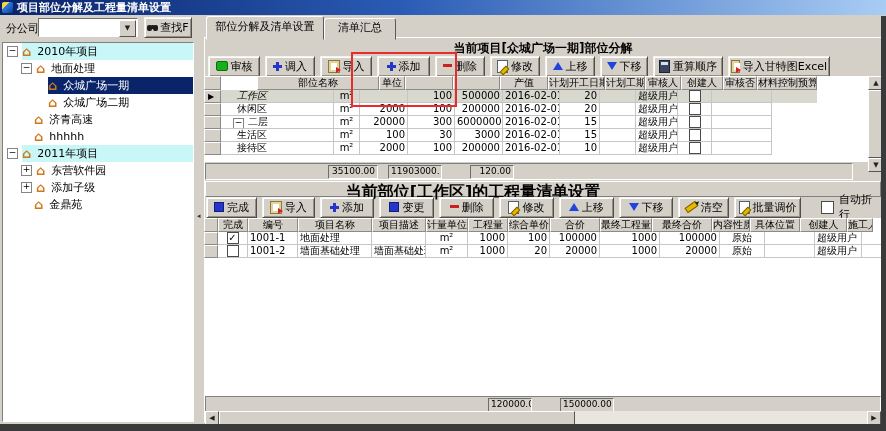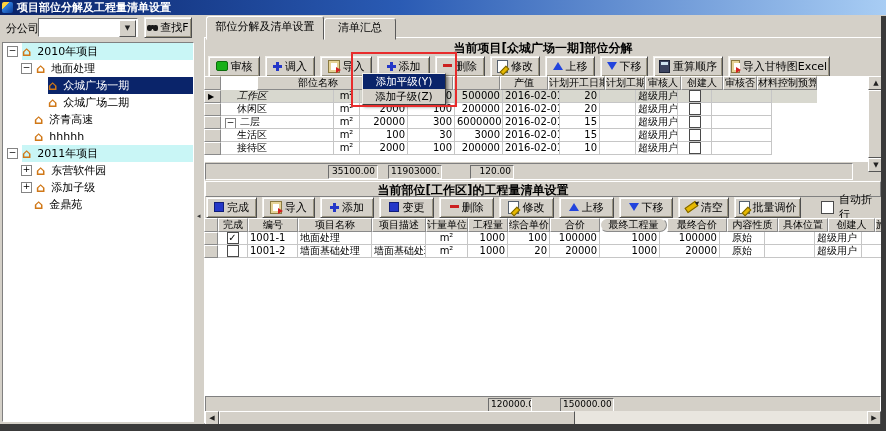--- a/index.html
+++ b/index.html
@@ -38,21 +38,21 @@
   #split-arrow{left:197px;top:212px;font-size:7px;color:#333;}
   
   .tab{position:absolute;top:16px;height:22px;background:#d4d0c8;border:1px solid;
        border-color:#fff #5a5a5a #d4d0c8 #fff;border-radius:3px 3px 0 0;line-height:20px;text-align:center;font-size:11px;}
   #tab1{left:206px;width:116px;z-index:3;}
   #tab2{left:324px;top:18px;height:20px;width:70px;z-index:2;line-height:18px;}
   #panel-box{left:204px;top:37px;width:678px;height:387px;background:#d4d0c8;border:1px solid;border-color:#fff #6e6e6e #6e6e6e #fff;}
   
   #upper-title{left:204px;top:40px;width:678px;height:15px;text-align:center;font-weight:bold;font-size:12px;}
   #lower-title-bar{left:205px;top:181px;width:676px;height:16px;background:#d4d0c8;border:1px solid;border-color:#fff #808080 #808080 #fff;}
-  #lower-title{left:205px;top:182px;width:536px;text-align:center;font-weight:bold;font-size:12px;}
+  #lower-title{left:205px;top:182px;width:536px;text-align:center;font-weight:bold;font-size:16px;}
   
   .toolbar{display:flex;align-items:center;}
   #upper-toolbar{left:208px;top:56px;width:672px;height:20px;}
   #lower-toolbar{left:206px;top:197px;width:676px;height:20px;}
   .tbtn{height:19px;font-size:11px;margin-right:5px;padding:0 2px;}
   .ic{display:inline-block;position:relative;margin-right:3px;}
   .ic-green{width:10px;height:8px;background:#18b018;border:1px solid #0b6d0b;border-radius:2px;}
   .ic-blue-sq{width:8px;height:8px;background:#2437c8;border:1px solid #101d7a;}
   .ic-plus{width:9px;height:9px;}
   .ic-plus::before{content:"";position:absolute;left:3px;top:0;width:3px;height:9px;background:#2437c8;}
@@ -305,21 +305,21 @@
         <div class="tcell right" style="width: 48px; height: 13px;">200000</div>
         <div class="tcell center" style="width: 57px; height: 13px;">2016-02-01</div>
         <div class="tcell right" style="width: 40px; height: 13px;">20</div>
         <div class="tcell" style="width: 36px; height: 13px;"></div>
         <div class="tcell" style="width: 42px; height: 13px;">超级用户</div>
         <div class="tcell center" style="width: 34px; height: 13px;"><div class="cb" style="display: inline-block; width: 10px; height: 10px;"></div></div>
         <div class="tcell" style="width: 60px; height: 13px;"></div>
       </div>
       <div class="trow" style="height: 13px;">
         <div class="selcell" style="width: 17px; height: 13px;"></div>
-        <div class="tcell treecell" style="padding-left: 4px; width: 113px; height: 13px;"><div class="nodebox" style="display: inline-block; margin-top: 1px;">−</div><span>二层</span></div>
+        <div class="tcell treecell" style="padding-left: 12px; width: 113px; height: 13px;"><div class="nodebox" style="display: inline-block; margin-top: 1px;">−</div><span>二层</span></div>
         <div class="tcell center" style="width: 26px; height: 13px;">m²</div>
         <div class="tcell right" style="width: 48px; height: 13px;">20000</div>
         <div class="tcell right" style="width: 47px; height: 13px;">300</div>
         <div class="tcell right" style="width: 48px; height: 13px;">6000000</div>
         <div class="tcell center" style="width: 57px; height: 13px;">2016-02-01</div>
         <div class="tcell right" style="width: 40px; height: 13px;">15</div>
         <div class="tcell" style="width: 36px; height: 13px;"></div>
         <div class="tcell" style="width: 42px; height: 13px;">超级用户</div>
         <div class="tcell center" style="width: 34px; height: 13px;"><div class="cb" style="display: inline-block; width: 10px; height: 10px;"></div></div>
         <div class="tcell" style="width: 60px; height: 13px;"></div>
@@ -418,23 +418,23 @@
       <div class="trow thead">
         <div class="hcell" style="width: 14px;"></div>
         <div class="hcell" style="width: 30px;">完成</div>
         <div class="hcell" style="width: 50px;">编号</div>
         <div class="hcell" style="width: 74px;">项目名称</div>
         <div class="hcell" style="width: 54px;">项目描述</div>
         <div class="hcell" style="width: 42px;">计量单位</div>
         <div class="hcell" style="width: 40px;">工程量</div>
         <div class="hcell" style="width: 42px;">综合单价</div>
         <div class="hcell" style="width: 50px;">合价</div>
-        <div class="hcell" style="width: 67px; border-radius: 7px;">最终工程量</div>
+        <div class="hcell" style="width: 52px;">最终工程量</div>
         <div class="hcell" style="width: 60px;">最终合价</div>
-        <div class="hcell" style="width: 51px;">内容性质</div>
+        <div class="hcell" style="width: 38px;">内容性质</div>
         <div class="hcell" style="width: 50px;">具体位置</div>
         <div class="hcell" style="width: 47px;">创建人</div>
         <div class="hcell" style="width: 26px;">施工人</div>
       </div>
       <div class="trow" style="height: 13px;">
         <div class="selcell" style="width: 14px; height: 13px;"></div>
         <div class="tcell center" style="width: 30px; height: 13px;"><div class="cb" style="display: inline-block; width: 10px; height: 10px;">✓</div></div>
         <div class="tcell" style="width: 50px; height: 13px;">1001-1</div>
         <div class="tcell" style="width: 74px; height: 13px;">地面处理</div>
         <div class="tcell" style="width: 54px; height: 13px;"></div>
@@ -469,21 +469,17 @@
     </div>
 
   <div id="lower-sum" class="abs"></div>
   <div class="sumbox" style="left:488px;top:398px;width:38px">120000.0</div>
   <div class="sumbox" style="left:560px;top:398px;width:48px">150000.00</div>
   <div id="hscroll-track" class="abs"></div>
   <div id="hscroll-left" class="abs sb-btn">◀</div>
   <div id="hscroll-thumb" class="abs"></div>
   <div id="hscroll-right" class="abs sb-btn">▶</div>
 
-  <div id="add-menu" class="abs">
-    <div class="menu-item selected">添加平级(Y)</div>
-    <div class="menu-item">添加子级(Z)</div>
-  </div>
   <div id="red-rect" class="abs"></div>
 
   <div id="edge-right" class="abs"></div>
   <div id="edge-bottom" class="abs"></div>
 </div>
 
 </body></html>

